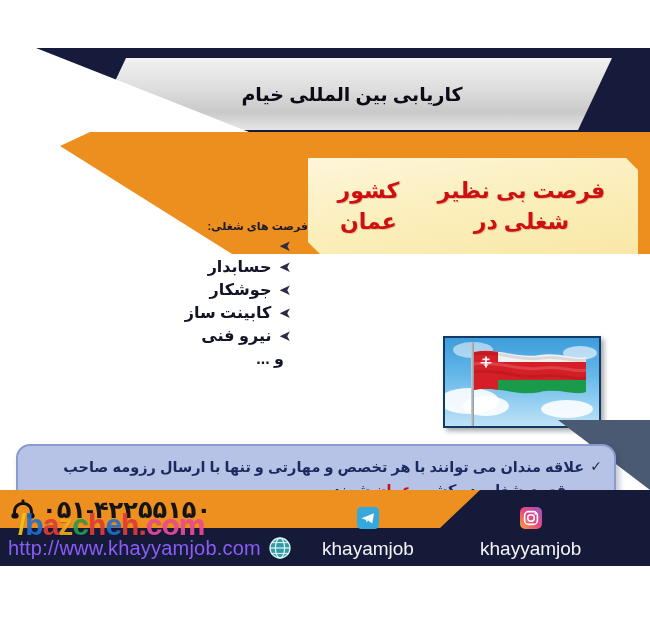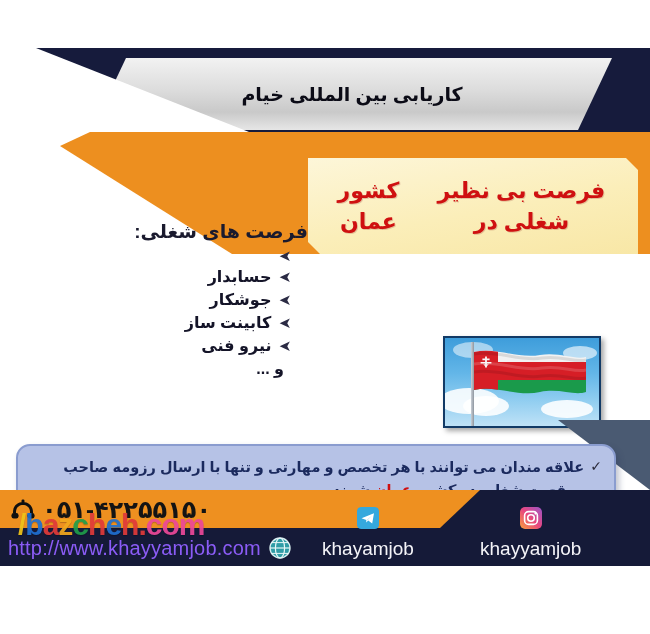--- a/index.html
+++ b/index.html
@@ -92,21 +92,21 @@
 
   
   .jobs {
     position: absolute;
     right: 340px; top: 172px;
     width: 250px;
     direction: rtl;
     text-align: right;
   }
   .jobs-heading {
-    font-size: 19px;
+    font-size: 11px;
     font-weight: bold;
     color: #1a1a2e;
     margin: 0 0 5px 0;
     padding-right: 2px;
   }
   .job-row {
     display: flex;
     flex-direction: row;
     align-items: center;
     justify-content: flex-start;

